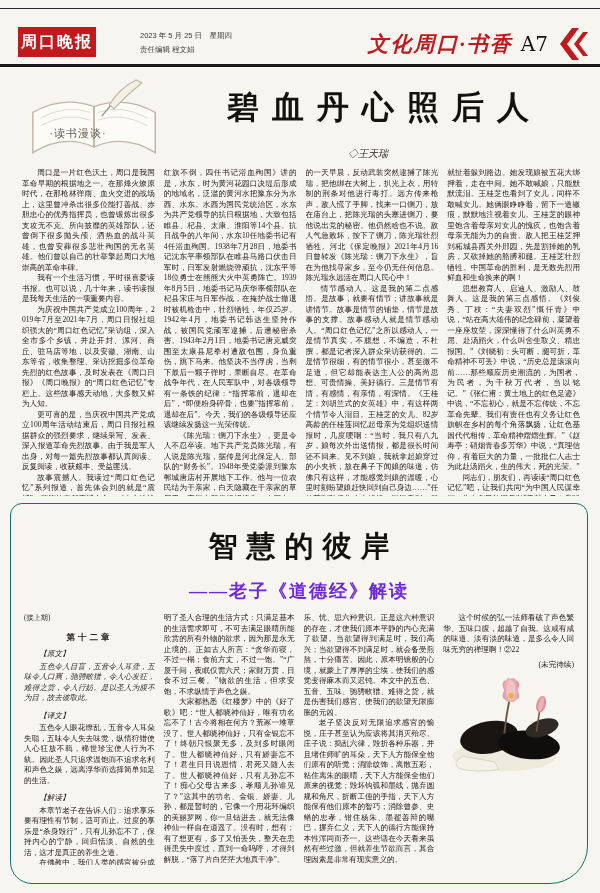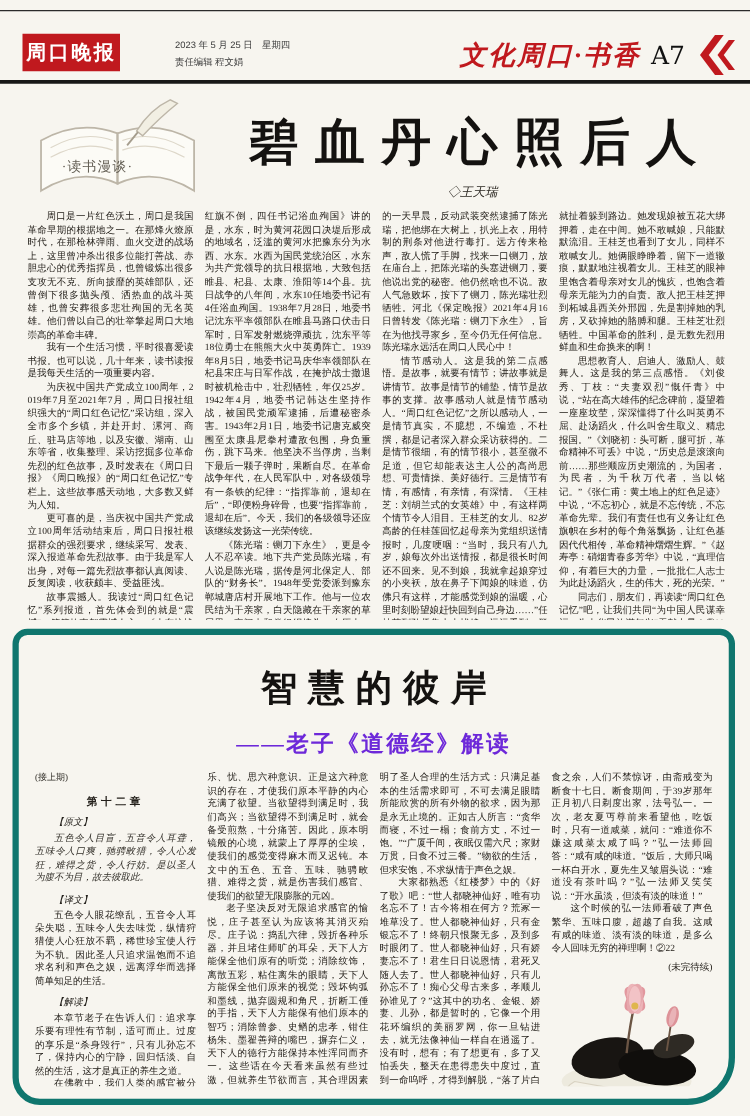--- a/index.html
+++ b/index.html
@@ -16,38 +16,38 @@
   .sect-title{color:#c0191e;font-weight:bold;font-style:italic;font-size:21px;letter-spacing:2px;}
   .sect-page{font-size:20px;font-family:"DejaVu Serif",serif;color:#111;}
   .chev{position:absolute;top:28px;right:12px;}
   .rule{position:absolute;top:64px;left:0;width:600px;height:3px;background:#181818;}
   
   .a1-badge{position:absolute;top:78px;left:22px;width:146px;height:88px;}
   .a1-badge svg{position:absolute;top:0;left:0;}
   .a1-badge-label{position:absolute;top:48px;left:0;width:112px;text-align:center;
         font-size:11px;color:#615c52;letter-spacing:1px;}
   .a1-title{position:absolute;top:86px;left:178px;width:400px;text-align:center;
-        font-size:40px;font-weight:bold;letter-spacing:13px;text-indent:13px;
+        font-size:32px;font-weight:bold;letter-spacing:13px;text-indent:13px;
         font-family:"DejaVu Serif",serif;color:#141210;}
-  .a1-byline{position:absolute;top:147px;left:178px;width:400px;text-align:center;
+  .a1-byline{position:absolute;top:147px;left:168px;width:400px;text-align:center;
         font-size:10px;font-style:italic;color:#2a2620;}
   
   .a1-body{position:absolute;top:168px;left:22px;width:558px;height:328px;display:flex;gap:9px;}
   .col{flex:1 1 0;overflow:hidden;}
   .seg{margin:0;font-size:7.6px;line-height:10.5px;text-align:justify;word-break:break-all;color:#24201b;}
   .seg-i{text-indent:2em;}
   .seg-c{}
   .seg-ci{text-indent:2em;font-style:italic;color:#33302a;}
   .seg-lb{text-indent:2em;font-style:italic;margin-top:7px;margin-bottom:2px;color:#26231e;}
   .seg-ch{text-align:center;font-weight:bold;letter-spacing:3px;margin:8px 0 6px;font-size:8.5px;text-indent:0;}
   .seg-nt{font-size:7.2px;margin-bottom:2px;color:#33302a;}
   .seg-rt{text-align:right;margin-top:5px;}
   
   .a2-box{position:absolute;top:503px;left:10px;width:578px;height:381px;
-          border:5px solid #0f766e;border-radius:12px 12px 38px 22px;box-sizing:border-box;}
+          border:1px solid #0f766e;border-radius:12px 12px 38px 22px;box-sizing:border-box;}
   .a2-title{margin-top:23px;text-align:center;font-size:29px;font-weight:bold;letter-spacing:9px;text-indent:9px;
             font-family:"DejaVu Serif",serif;color:#141210;}
   .a2-subtitle{text-align:center;font-size:18px;font-weight:bold;letter-spacing:2px;margin-top:12px;color:#6d28d9;}
   .a2-byline{text-align:center;font-size:9.5px;font-style:italic;margin-top:11px;color:#2a2620;}
   .a2-body{display:flex;gap:9px;padding:10px 13px 0 13px;height:252px;}
   .col4{display:flex;flex-direction:column;}
   .lotus-wrap{margin-top:4px;text-align:center;}
 </style>
 </head>
 <body>
@@ -120,30 +120,29 @@
           <p class="seg seg-ch">第十二章</p>
           <p class="seg seg-lb">【原文】</p>
           <p class="seg seg-ci">五色令人目盲，五音令人耳聋，五味令人口爽，驰骋畋猎，令人心发狂，难得之货，令人行妨。是以圣人为腹不为目，故去彼取此。</p>
           <p class="seg seg-lb">【译文】</p>
           <p class="seg seg-i">五色令人眼花缭乱，五音令人耳朵失聪，五味令人失去味觉，纵情狩猎使人心狂放不羁，稀世珍宝使人行为不轨。因此圣人只追求温饱而不追求名利和声色之娱，远离浮华而选择简单知足的生活。</p>
           <p class="seg seg-lb">【解读】</p>
           <p class="seg seg-i">本章节老子在告诉人们：追求享乐要有理性有节制，适可而止。过度的享乐是“杀身毁行”，只有儿孙忘不了，保持内心的宁静，回归恬淡、自然的生活，这才是真正的养生之道。</p>
           <p class="seg seg-i">在佛教中，我们人类的感官被分成六类：眼、耳、鼻、舌、身、意。这六个感官分别感知色、声、香、味、触、法这六种尘世的境界。正因为感知了这六种境界，人类才产生了喜、怒、哀、</p>
         </div>
       <div class="col">
+          <p class="seg seg-c">明了圣人合理的生活方式：只满足基本的生活需求即可，不可去满足眼睛所能欣赏的所有外物的欲求，因为那是永无止境的。正如古人所言：“贪华而寝，不过一榻；食前方丈，不过一饱。”“广厦千间，夜眠仅需六尺；家财万贯，日食不过三餐。”物欲的生活，但求安饱，不求纵情于声色之娱。</p>
+          <p class="seg seg-i">大家都熟悉《红楼梦》中的《好了歌》吧：“世人都晓神仙好，唯有功名忘不了！古今将相在何方？荒冢一堆草没了。世人都晓神仙好，只有金银忘不了！终朝只恨聚无多，及到多时眼闭了。世人都晓神仙好，只有娇妻忘不了！君生日日说恩情，君死又随人去了。世人都晓神仙好，只有儿孙忘不了！痴心父母古来多，孝顺儿孙谁见了？”这其中的功名、金银、娇妻、儿孙，都是暂时的，它像一个用花环编织的美丽罗网，你一旦钻进去，就无法像神仙一样自在逍遥了。没有时，想有；有了想更有，多了又怕丢失，整天在患得患失中度过，直到一命呜呼，才得到解脱，“落了片白茫茫大地真干净”。</p>
+        </div>
+      <div class="col">
           <p class="seg seg-c">乐、忧、思六种意识。正是这六种意识的存在，才使我们原本平静的内心充满了欲望。当欲望得到满足时，我们高兴；当欲望得不到满足时，就会备受煎熬，十分痛苦。因此，原本明镜般的心境，就蒙上了厚厚的尘埃，使我们的感觉变得麻木而又迟钝。本文中的五色、五音、五味、驰骋畋猎、难得之货，就是伤害我们感官、使我们的欲望无限膨胀的元凶。</p>
           <p class="seg seg-i">老子坚决反对无限追求感官的愉悦，庄子甚至认为应该将其消灭殆尽。庄子说：捣乱六律，毁折各种乐器，并且堵住师旷的耳朵，天下人方能保全他们原有的听觉；消除纹饰，离散五彩，粘住离朱的眼睛，天下人方能保全他们原来的视觉；毁坏钩弧和墨线，抛弃圆规和角尺，折断工倕的手指，天下人方能保有他们原本的智巧；消除曾参、史䲡的忠孝，钳住杨朱、墨翟善辩的嘴巴，摒弃仁义，天下人的德行方能保持本性浑同而齐一。这些话在今天看来虽然有些过激，但就养生节欲而言，其合理因素是非常有现实意义的。</p>
         </div>
-      <div class="col">
-          <p class="seg seg-c">明了圣人合理的生活方式：只满足基本的生活需求即可，不可去满足眼睛所能欣赏的所有外物的欲求，因为那是永无止境的。正如古人所言：“贪华而寝，不过一榻；食前方丈，不过一饱。”“广厦千间，夜眠仅需六尺；家财万贯，日食不过三餐。”物欲的生活，但求安饱，不求纵情于声色之娱。</p>
-          <p class="seg seg-i">大家都熟悉《红楼梦》中的《好了歌》吧：“世人都晓神仙好，唯有功名忘不了！古今将相在何方？荒冢一堆草没了。世人都晓神仙好，只有金银忘不了！终朝只恨聚无多，及到多时眼闭了。世人都晓神仙好，只有娇妻忘不了！君生日日说恩情，君死又随人去了。世人都晓神仙好，只有儿孙忘不了！痴心父母古来多，孝顺儿孙谁见了？”这其中的功名、金银、娇妻、儿孙，都是暂时的，它像一个用花环编织的美丽罗网，你一旦钻进去，就无法像神仙一样自在逍遥了。没有时，想有；有了想更有，多了又怕丢失，整天在患得患失中度过，直到一命呜呼，才得到解脱，“落了片白茫茫大地真干净”。</p>
-        </div>
       <div class="col col4">
         <div>
-            <p class="seg seg-c">食之余，人们不禁惊讶，由斋戒变为断食十七日。断食期间，于39岁那年正月初八日剃度出家，法号弘一。一次，老友夏丏尊前来看望他，吃饭时，只有一道咸菜，就问：“难道你不嫌这咸菜太咸了吗？”弘一法师回答：“咸有咸的味道。”饭后，大师只喝一杯白开水，夏先生又皱眉头说：“难道没有茶叶吗？”弘一法师又笑笑说：“开水虽淡，但淡有淡的味道！”</p>
             <p class="seg seg-i">这个时候的弘一法师看破了声色繁华、五味口腹，超越了自我。这咸有咸的味道、淡有淡的味道，是多么令人回味无穷的禅理啊！②22</p>
             <p class="seg seg-rt">(未完待续)</p>
           </div>
         <div class="lotus-wrap">
           <svg width="124" height="102" viewBox="0 0 130 108">
             <ellipse cx="60" cy="86" rx="55" ry="16" fill="#edeade"></ellipse>
             <path d="M16 86 Q4 93 12 99 Q30 104 54 100 L50 92 Z" fill="#f4f1e7" stroke="#d8d2c2" stroke-width="1"></path>
             <ellipse cx="44" cy="66" rx="31" ry="17" fill="#181512" transform="rotate(-10 44 66)"></ellipse>
             <ellipse cx="86" cy="74" rx="33" ry="15" fill="#100e0c" transform="rotate(6 86 74)"></ellipse>
             <ellipse cx="100" cy="56" rx="18" ry="9" fill="#2e2a24" transform="rotate(-18 100 56)"></ellipse>

